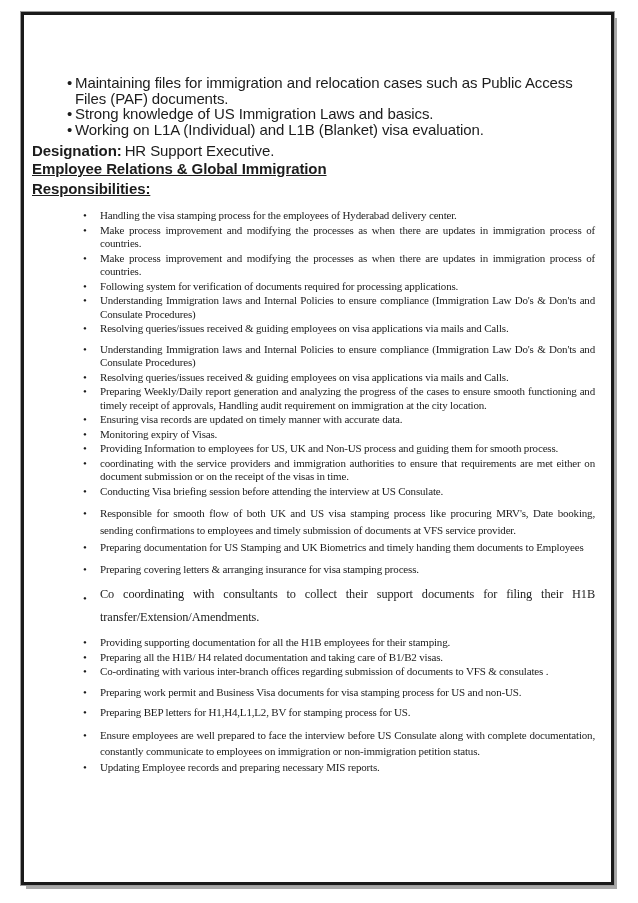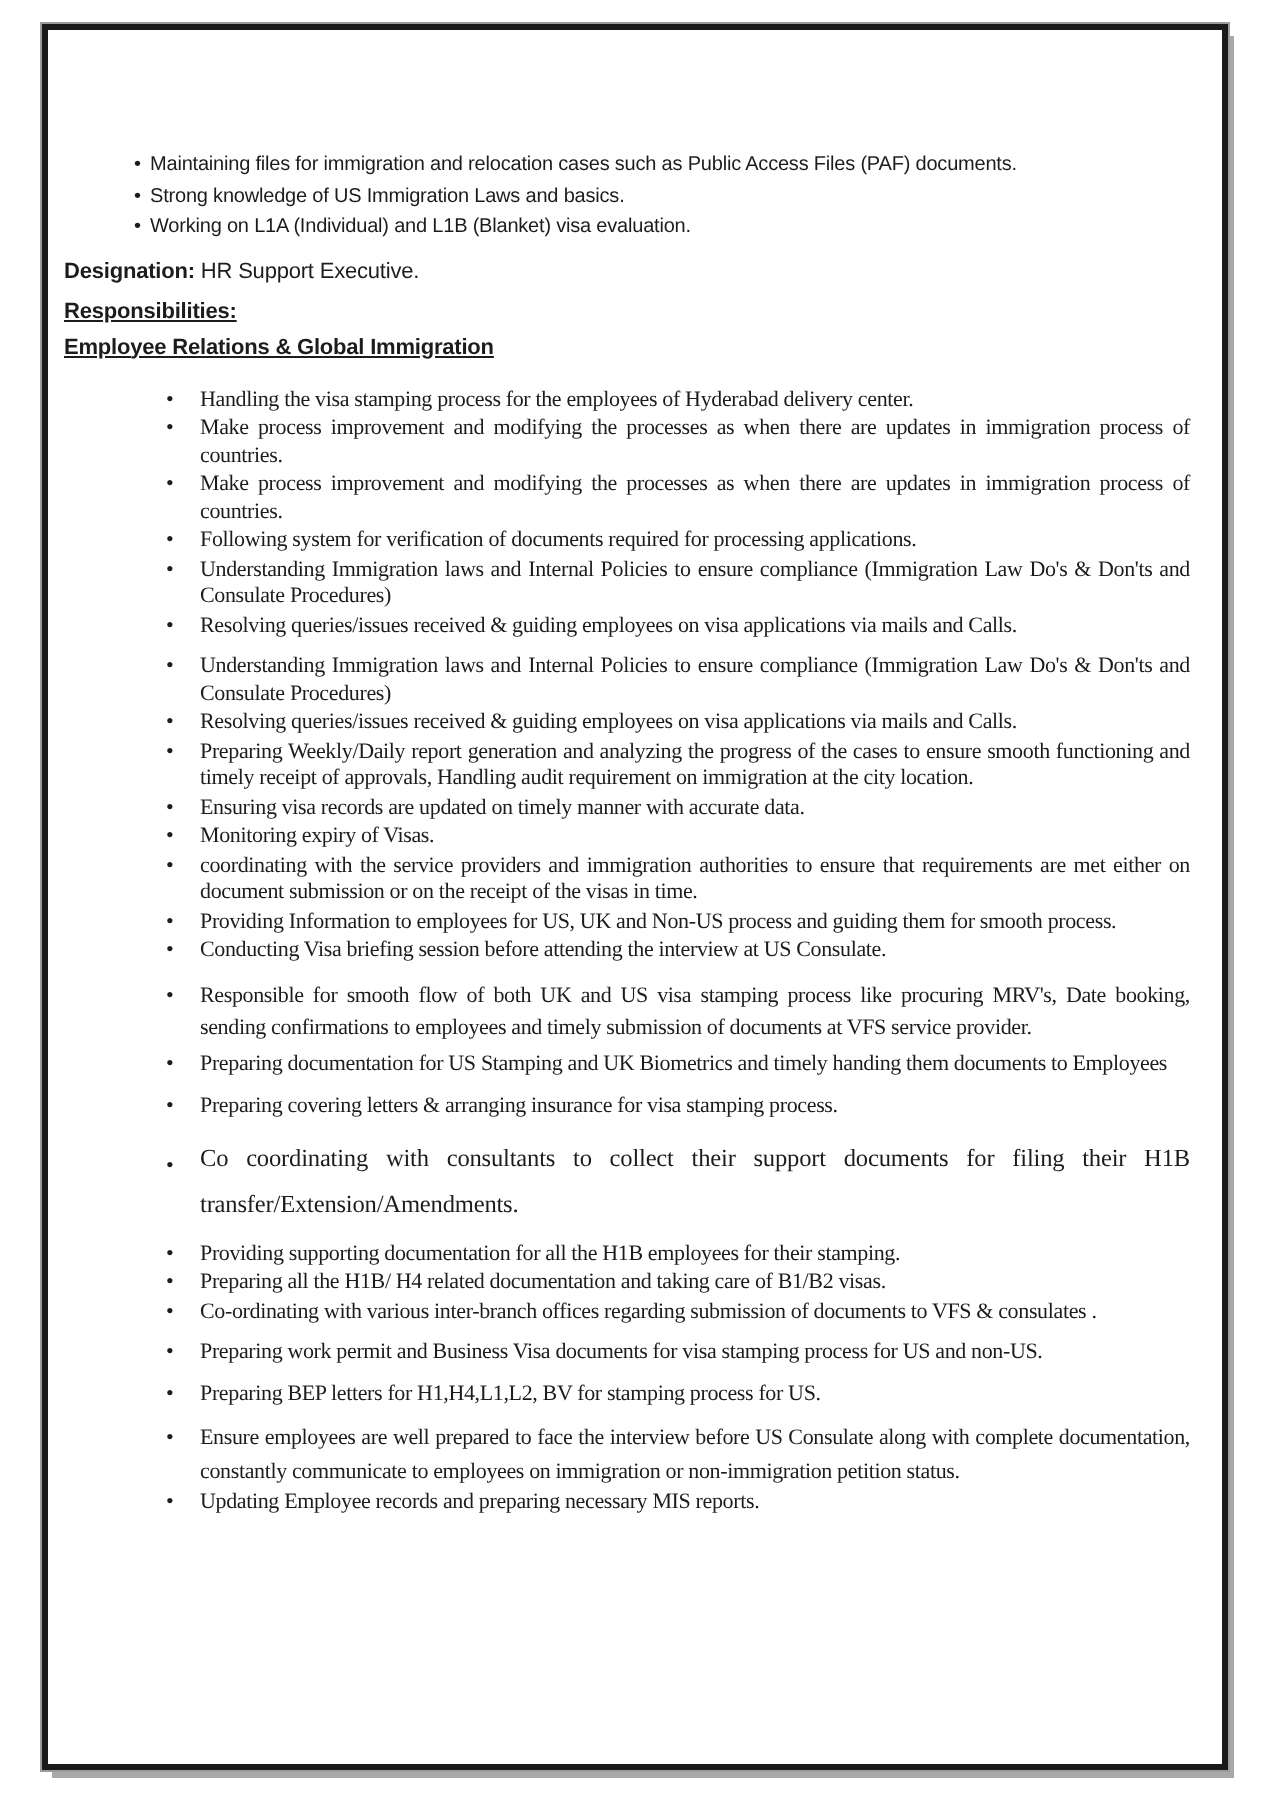--- a/index.html
+++ b/index.html
@@ -28,21 +28,21 @@
     position: absolute;
     inset: 0;
     padding: 0 8px;
     overflow: hidden;
   }
   ul { list-style: none; margin: 0; padding: 0; }
 
   
   .intro {
     margin-top: 60px;
-    font-size: 10px;
+    font-size: 15px;
     line-height: 15.5px;
     letter-spacing: -0.1px;
   }
   .intro li { position: relative; padding-left: 43px; }
   .intro li::before { content: "•"; position: absolute; left: 35px; }
 
   
   .bar {
     margin-top: 23px;
     height: 18px;
@@ -50,21 +50,21 @@
     border-bottom: 2px solid var(--bar-border);
     border-right: 2px solid var(--bar-border);
     font-weight: bold;
     font-size: 11px;
     line-height: 18px;
     padding-left: 3px;
     letter-spacing: -0.1px;
     white-space: nowrap;
   }
 
-  .line { font-size: 11px; line-height: 14px; letter-spacing: -0.1px; }
+  .line { font-size: 15px; line-height: 14px; letter-spacing: -0.1px; }
   .designation { margin-top: 7px; }
   .designation .b { font-weight: bold; }
   .designation .v { margin-left: 3px; }
   .sub { margin-top: 4px; font-weight: bold; text-decoration: underline; }
   .resp-label { margin-top: 6px; font-weight: bold; text-decoration: underline; }
 
   
   .resp {
     margin-top: 13px;
     font-size: 11px;
@@ -95,38 +95,38 @@
         <li>Maintaining files for immigration and relocation cases such as Public Access Files (PAF) documents.</li>
         <li>Strong knowledge of US Immigration Laws and basics.</li>
         <li>Working on L1A (Individual) and L1B (Blanket) visa evaluation.</li>
       </ul>
 
 
     <div class="line designation">
       <span class="b">Designation:</span><span class="v">HR Support Executive.</span>
     </div>
 
+    <div class="line sub">Employee Relations &amp; Global Immigration</div>
+
     <div class="line resp-label">Responsibilities:</div>
-
-    <div class="line sub">Employee Relations &amp; Global Immigration</div>
 
     <ul class="resp">
         <li>Handling the visa stamping process for the employees of Hyderabad delivery center.</li>
         <li>Make process improvement and modifying the processes as when there are updates in immigration process of countries.</li>
         <li>Make process improvement and modifying the processes as when there are updates in immigration process of countries.</li>
         <li>Following system for verification of documents required for processing applications.</li>
         <li>Understanding Immigration laws and Internal Policies to ensure compliance (Immigration Law Do's &amp; Don'ts and Consulate Procedures)</li>
         <li>Resolving queries/issues received &amp; guiding employees on visa applications via mails and Calls.</li>
         <li class="gap">Understanding Immigration laws and Internal Policies to ensure compliance (Immigration Law Do's &amp; Don'ts and Consulate Procedures)</li>
         <li>Resolving queries/issues received &amp; guiding employees on visa applications via mails and Calls.</li>
         <li>Preparing Weekly/Daily report generation and analyzing the progress of the cases to ensure smooth functioning and timely receipt of approvals, Handling audit requirement on immigration at the city location.</li>
         <li>Ensuring visa records are updated on timely manner with accurate data.</li>
         <li>Monitoring expiry of Visas.</li>
+        <li>Providing Information to employees for US, UK and Non-US process and guiding them for smooth process.</li>
         <li>coordinating with the service providers and immigration authorities to ensure that requirements are met either on document submission or on the receipt of the visas in time.</li>
-        <li>Providing Information to employees for US, UK and Non-US process and guiding them for smooth process.</li>
         <li>Conducting  Visa briefing session before attending the interview at US Consulate.</li>
         <li class="gap loose">Responsible for smooth flow of both UK and US visa stamping process like procuring MRV's, Date booking, sending confirmations to employees and timely submission of documents at VFS service provider.</li>
         <li class="loose">Preparing documentation for US Stamping and UK Biometrics and timely handing them documents to Employees</li>
         <li class="gap">Preparing covering letters &amp; arranging insurance for visa stamping process.</li>
         <li class="gap large">Co coordinating with consultants to collect their support documents for filing their H1B transfer/Extension/Amendments.</li>
         <li class="gap">Providing supporting documentation for all the H1B employees for their stamping.</li>
         <li>Preparing all the H1B/ H4 related documentation and taking care of  B1/B2 visas.</li>
         <li>Co-ordinating with various inter-branch offices regarding submission of documents to VFS &amp; consulates .</li>
         <li class="gap">Preparing work permit and Business Visa   documents for visa stamping process for US and non-US.</li>
         <li class="gap">Preparing BEP letters for H1,H4,L1,L2, BV for stamping process for US.</li>

